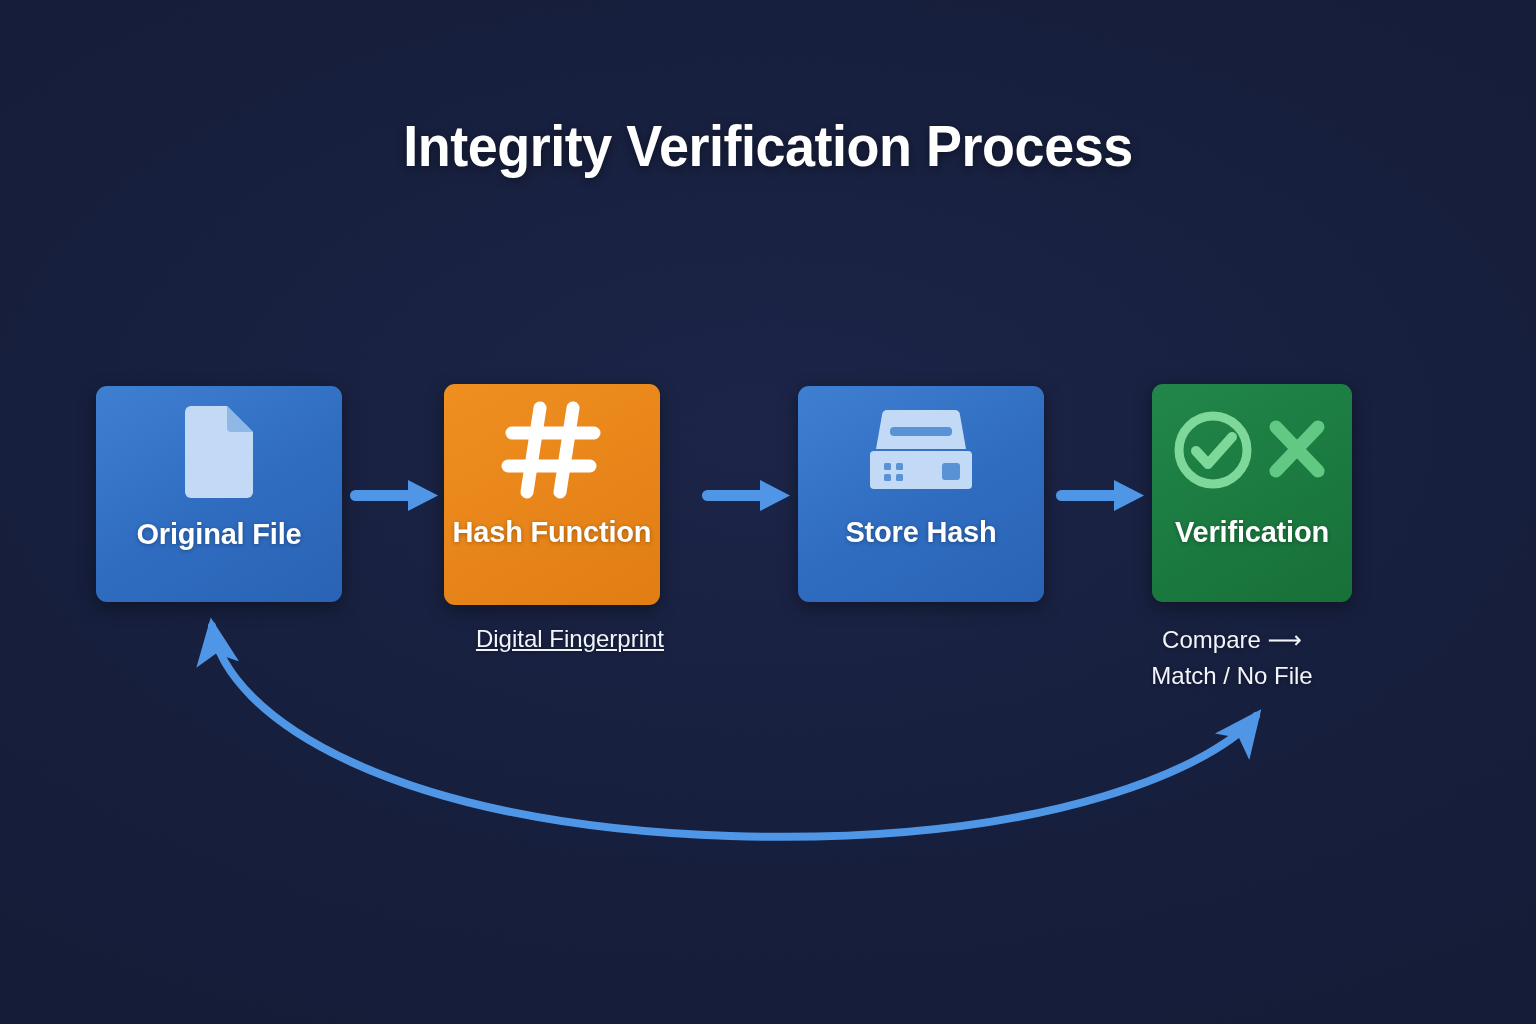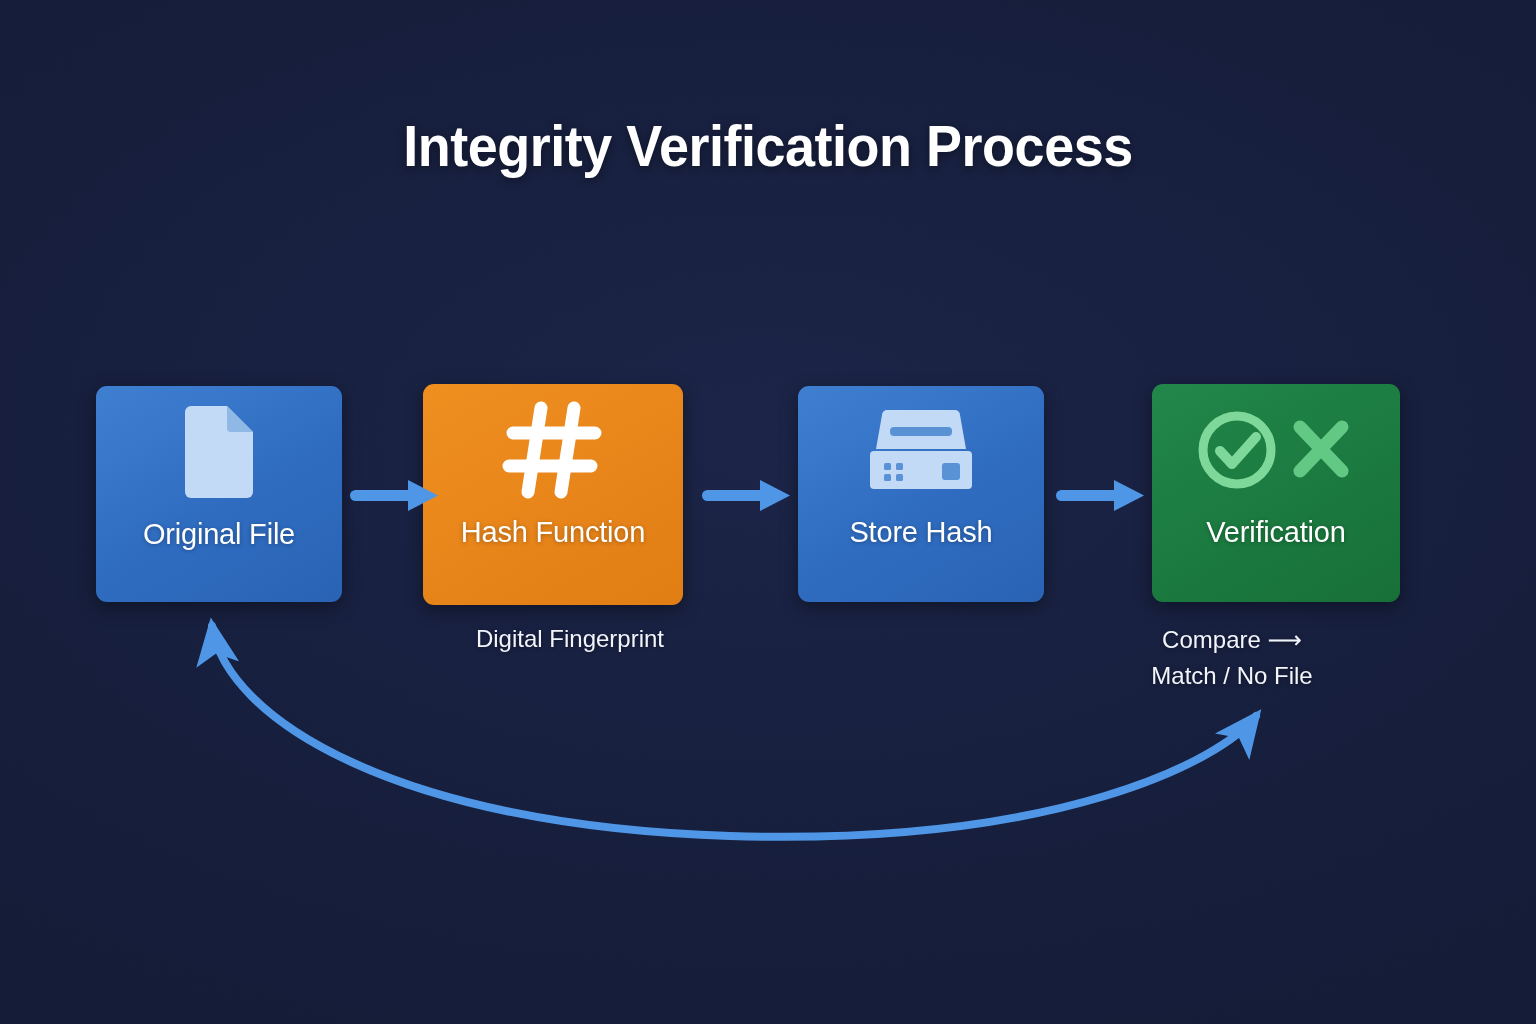--- a/index.html
+++ b/index.html
@@ -58,31 +58,31 @@
   .node .icon-wrap {
     height: 132px;
     display: flex;
     align-items: center;
     justify-content: center;
     width: 100%;
   }
   .node .node-label {
     color: #ffffff;
     font-size: 29px;
-    font-weight: 400;
+    font-weight: 700;
     letter-spacing: -0.2px;
     text-shadow: 0 1px 4px rgba(0,0,0,.30);
     white-space: nowrap;
   }
 
   #node-file      { left: 96px;   background: linear-gradient(150deg, #3f7fd0 0%, #2f6cc0 55%, #2a63b4 100%); }
-  #node-hash      { left: 423px;  top: 384px; height: 221px; width: 260px;
+  #node-hash      { left: 444px;  top: 384px; height: 221px; width: 216px;
                     background: linear-gradient(150deg, #ef8f20 0%, #e8851a 55%, #e07d13 100%); align-items: center; }
   #node-store     { left: 798px;  background: linear-gradient(150deg, #3f7fd0 0%, #2f6cc0 55%, #2a63b4 100%); }
-  #node-verify    { left: 1152px; top: 384px; height: 218px; width: 248px;
+  #node-verify    { left: 1152px; top: 384px; height: 218px; width: 200px;
                     background: linear-gradient(150deg, #22864a 0%, #1b7a3f 55%, #177038 100%); }
 
   #node-hash .node-label  { font-size: 29px; }
   #node-store .node-label { margin-top: -2px; }
 
   
   .connector {
     position: absolute;
     top: 474px;
     width: 96px;
@@ -99,20 +99,21 @@
     font-size: 24px;
     font-weight: 400;
     text-align: center;
     white-space: nowrap;
     text-shadow: 0 1px 4px rgba(0,0,0,.40);
   }
   #caption-hash {
     left: 444px;
     top: 625px;
     width: 252px;
+    text-decoration: underline;
   }
   #caption-verify {
     left: 1084px;
     top: 622px;
     width: 296px;
     line-height: 36px;
   }
   #caption-verify .cap-line { display: block; }
 
   

